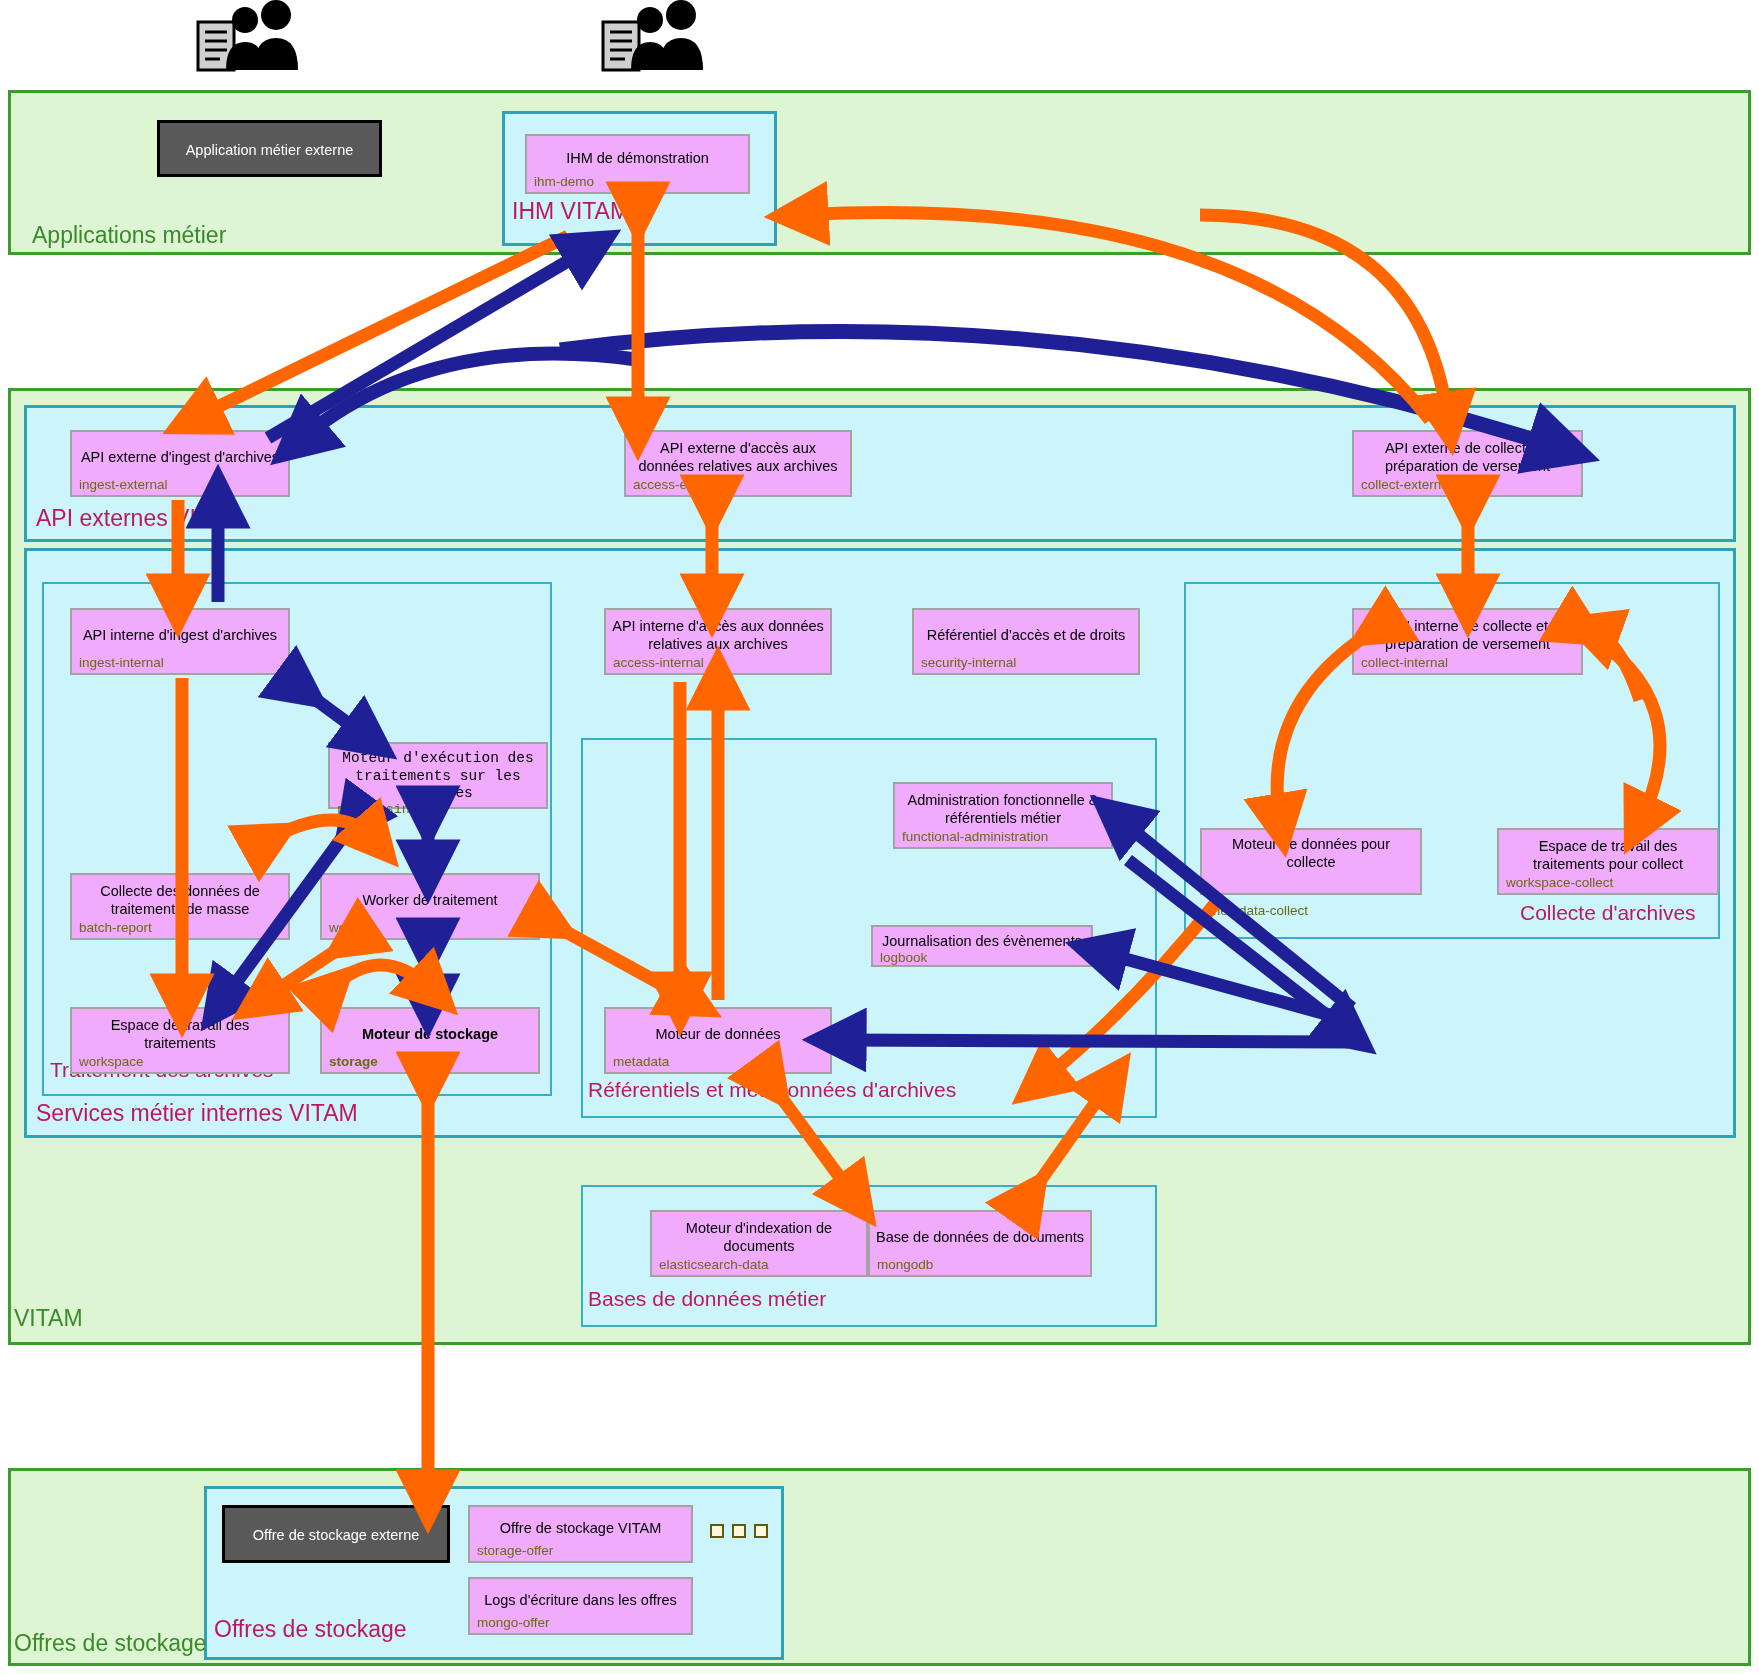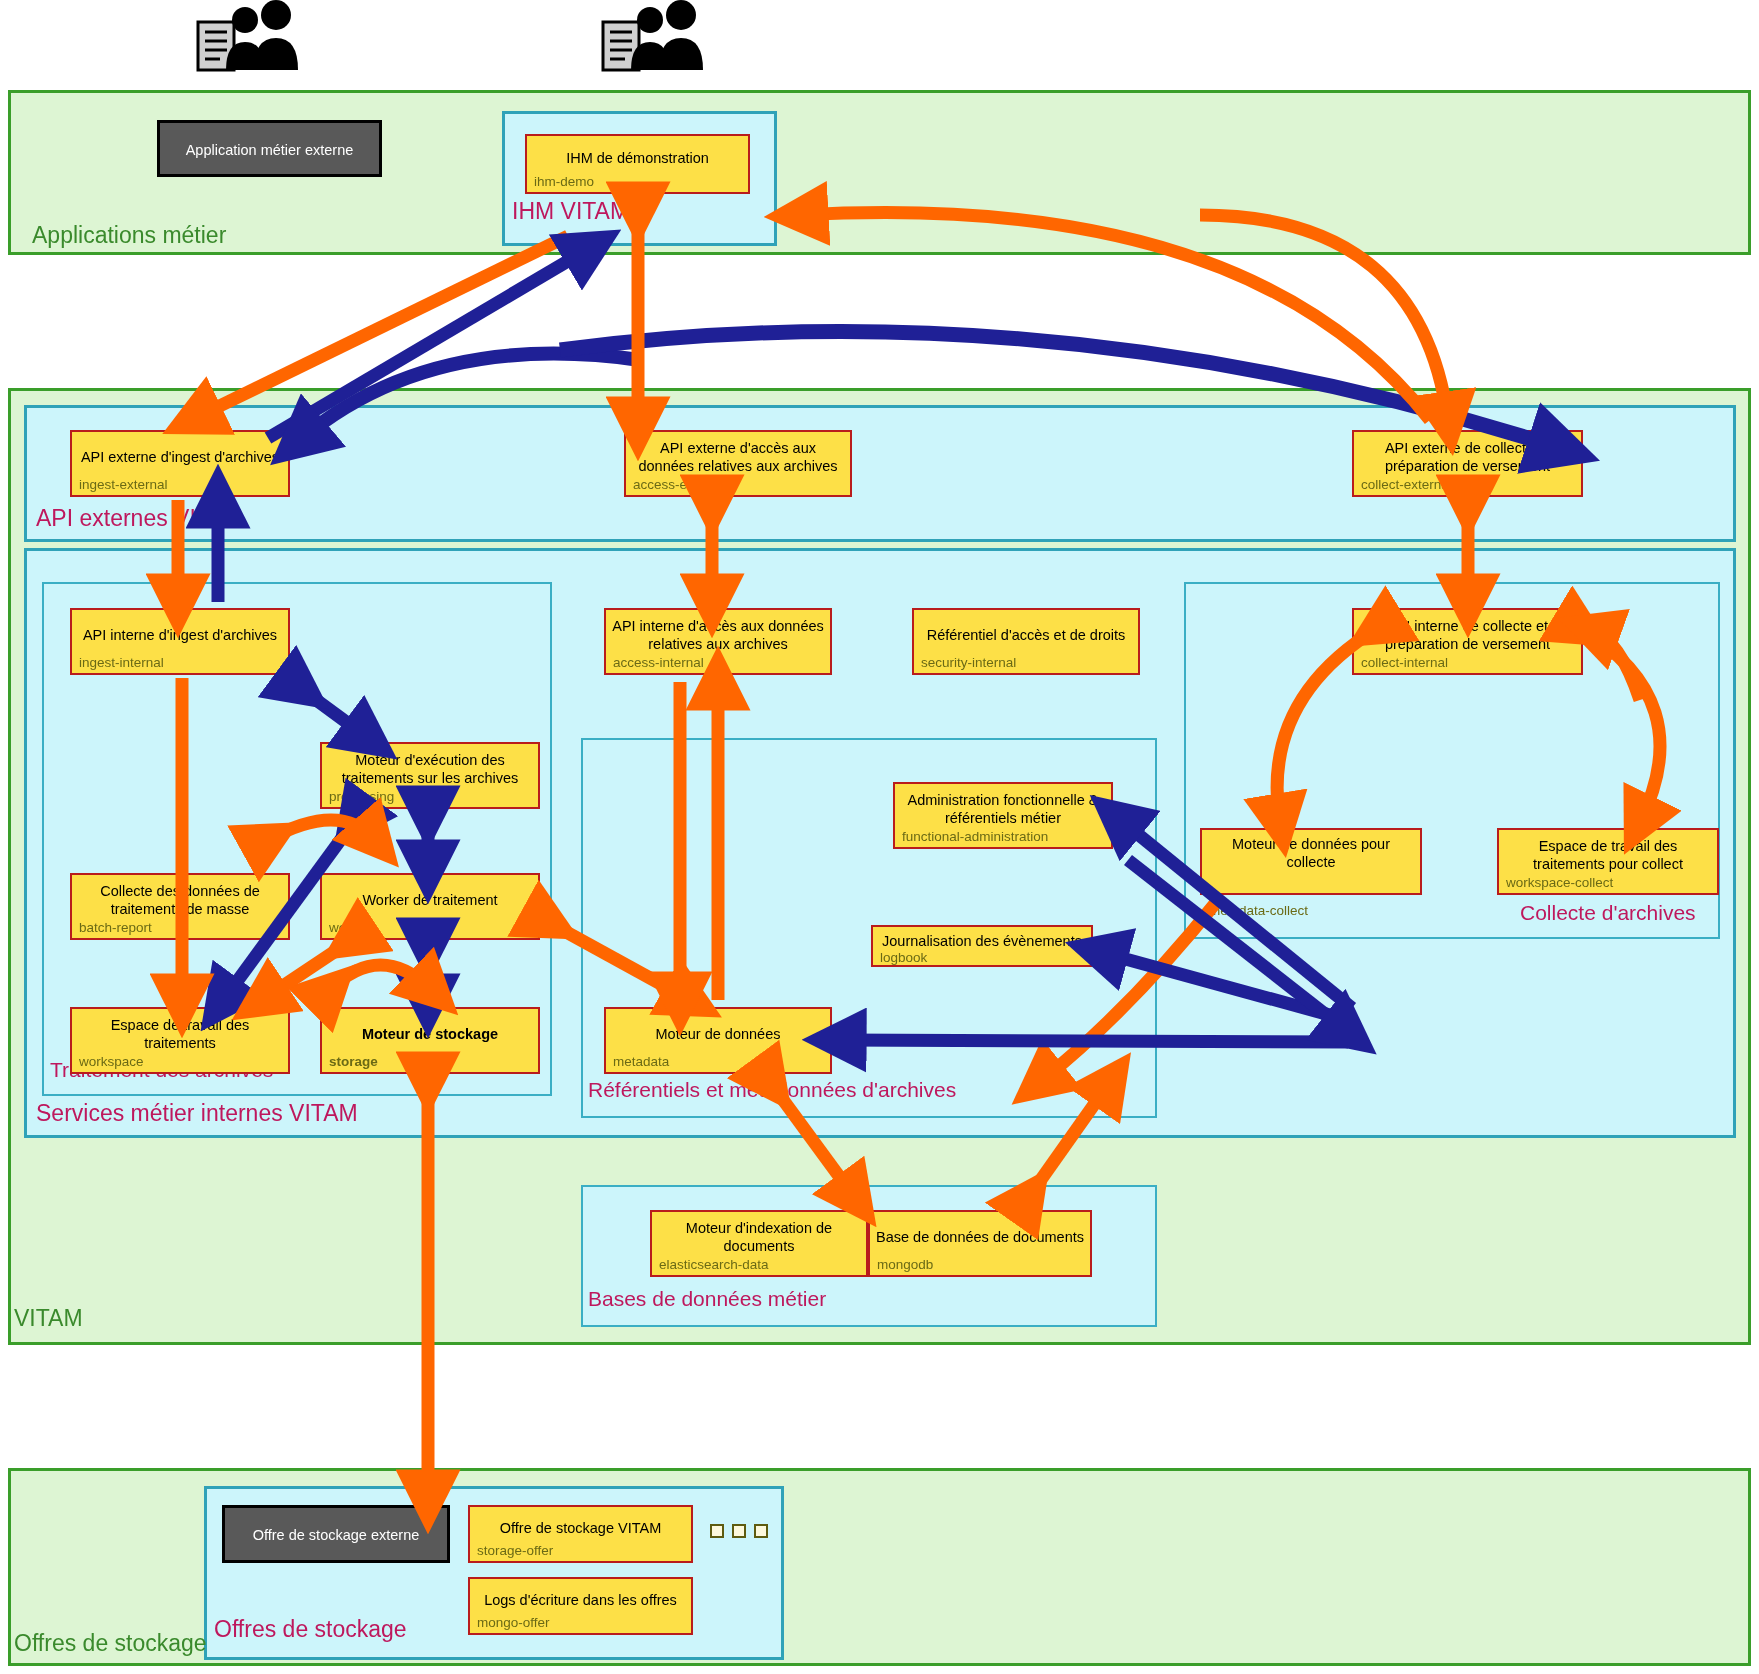--- a/index.html
+++ b/index.html
@@ -44,22 +44,22 @@
     font-size:23px;
     color:#be185d;
     white-space:nowrap;
     z-index: 16;
   }
   .zone-label.green-text { color:#3a8a2c; }
 
   
   .comp {
     position:absolute;
-    background:#fde047;
-    border:2px solid #b91c1c;
+    background:#f0abfc;
+    border:2px solid #a3a3a3;
     z-index: 30;
     display:flex;
     flex-direction:column;
     justify-content:space-between;
     padding:4px 3px 2px 3px;
   }
   .comp .title {
     text-align:center;
     font-size:14.5px;
     color:#000;
@@ -192,21 +192,21 @@
   <div class="comp" style="left:912px; top:608px; width:228px; height:67px;">
     <div class="title">Référentiel d'accès et de droits</div>
     <div class="sub">security-internal</div>
   </div>
 
   <div class="comp" style="left:1352px; top:608px; width:231px; height:67px;">
     <div class="title">API interne de collecte et préparation de versement</div>
     <div class="sub">collect-internal</div>
   </div>
 
-  <div class="comp" style="left:320px; top:742px; width:220px; height:67px;">
+  <div class="comp" style="left:328px; top:742px; width:220px; height:67px;font-family:Liberation Mono, monospace;">
     <div class="title">Moteur d'exécution des traitements sur les archives</div>
     <div class="sub">processing</div>
   </div>
 
   <div class="comp" style="left:893px; top:782px; width:220px; height:67px;">
     <div class="title">Administration fonctionnelle &amp; référentiels métier</div>
     <div class="sub">functional-administration</div>
   </div>
 
   <div class="comp" style="left:1200px; top:828px; width:222px; height:67px;gap:33px;">

